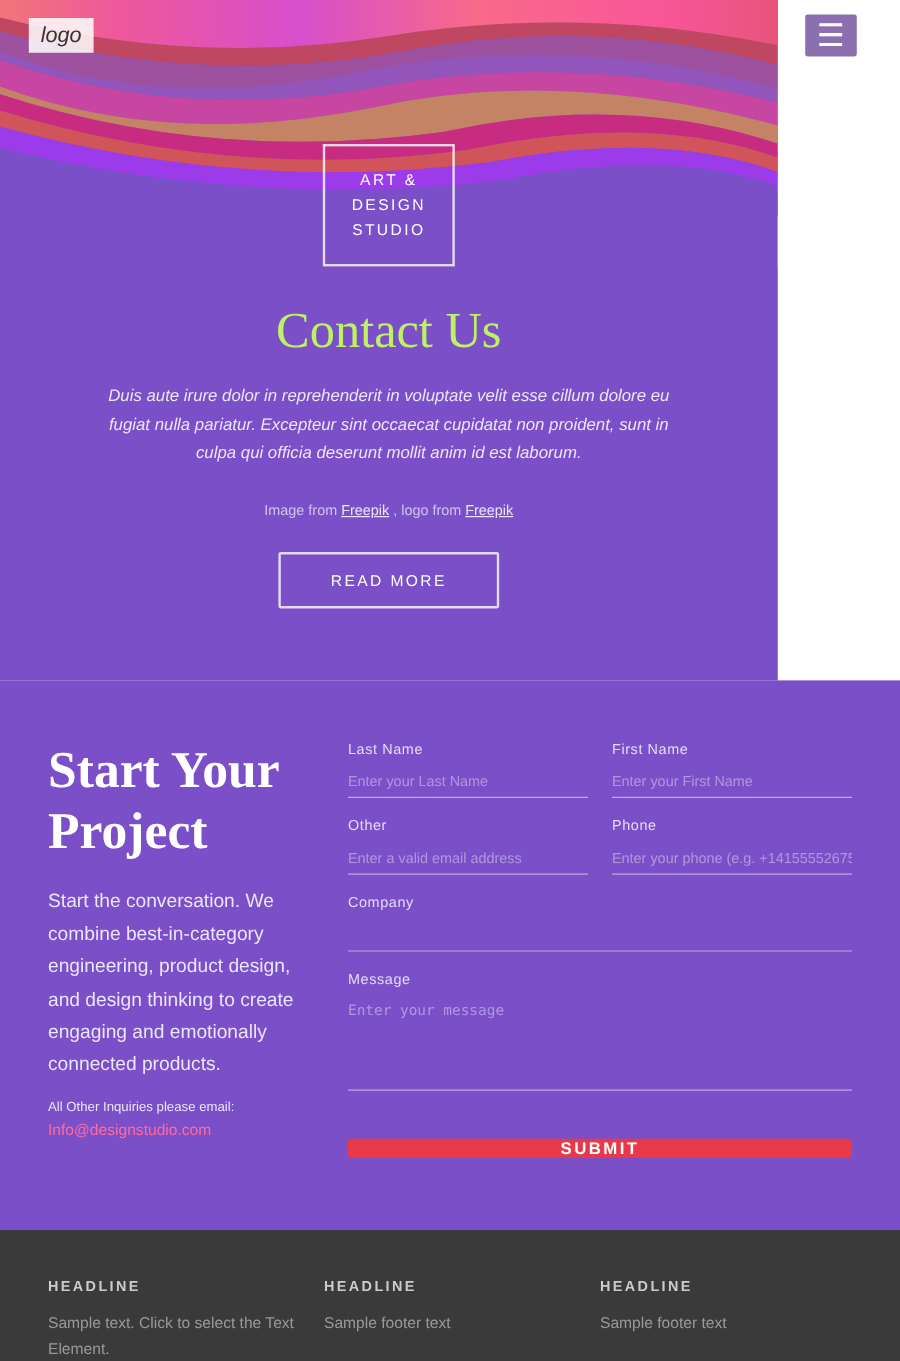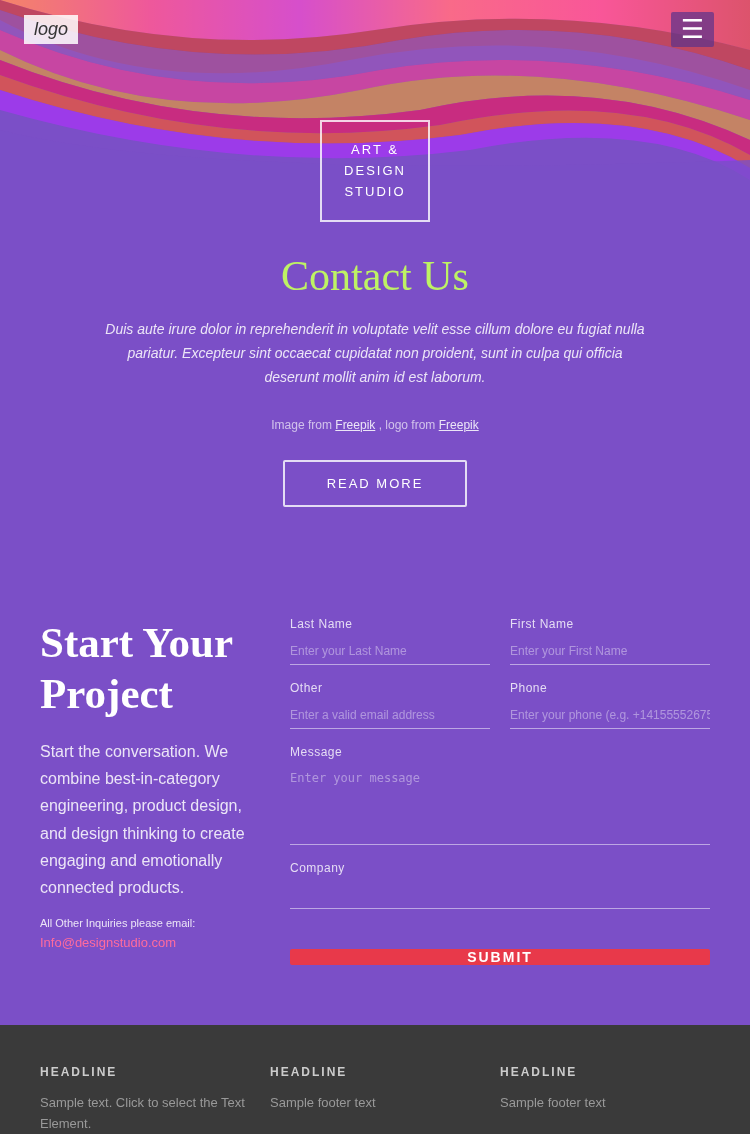--- a/index.html
+++ b/index.html
@@ -14,21 +14,21 @@
       align-items: center;
       padding: 12px 24px;
       z-index: 10;
       background: transparent;
     }
 
     
     .hero-section {
       position: relative;
       background: #7b4fc7;
-      width: 750px;
+      width: 648px;
       min-height: 520px;
       display: flex;
       flex-direction: column;
       align-items: center;
       overflow: hidden;
     }
 
     
     .hero-waves {
       width: 100%;
@@ -324,29 +324,29 @@
         <input class="form-input" type="email" placeholder="Enter a valid email address" style="">
       </div>
       <div class="form-group">
         <label class="form-label">Phone</label>
         <input class="form-input" type="tel" placeholder="Enter your phone (e.g. +14155552675" style="">
       </div>
     </div>
 
     <div class="form-row">
       <div class="form-group" style="flex:1;">
+        <label class="form-label">Company</label>
+        <input class="form-input" type="text" placeholder="" style="">
+      </div>
+    </div>
+
+    <div class="form-row">
+      <div class="form-group" style="flex:1;">
         <label class="form-label">Message</label>
         <textarea class="form-textarea" placeholder="Enter your message" style=""></textarea>
-      </div>
-    </div>
-
-    <div class="form-row">
-      <div class="form-group" style="flex:1;">
-        <label class="form-label">Company</label>
-        <input class="form-input" type="text" placeholder="" style="">
       </div>
     </div>
 
     <button class="submit-btn" type="submit">SUBMIT</button>
   </form>
 </div>
 
 <footer class="footer">
   <div class="footer-col">
     <div class="footer-headline">HEADLINE</div>

